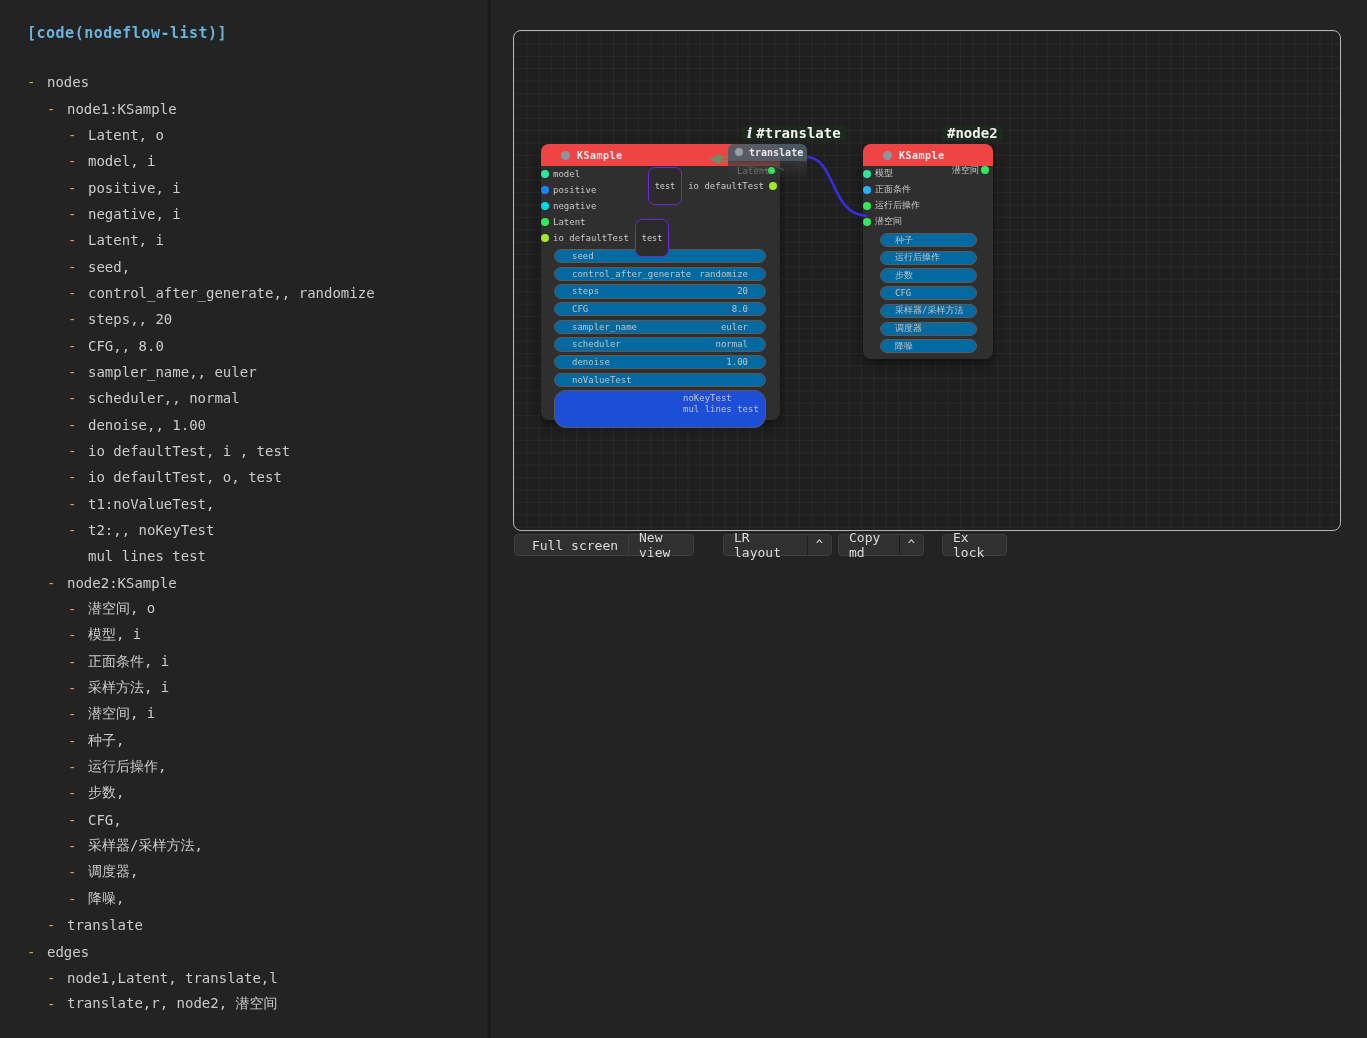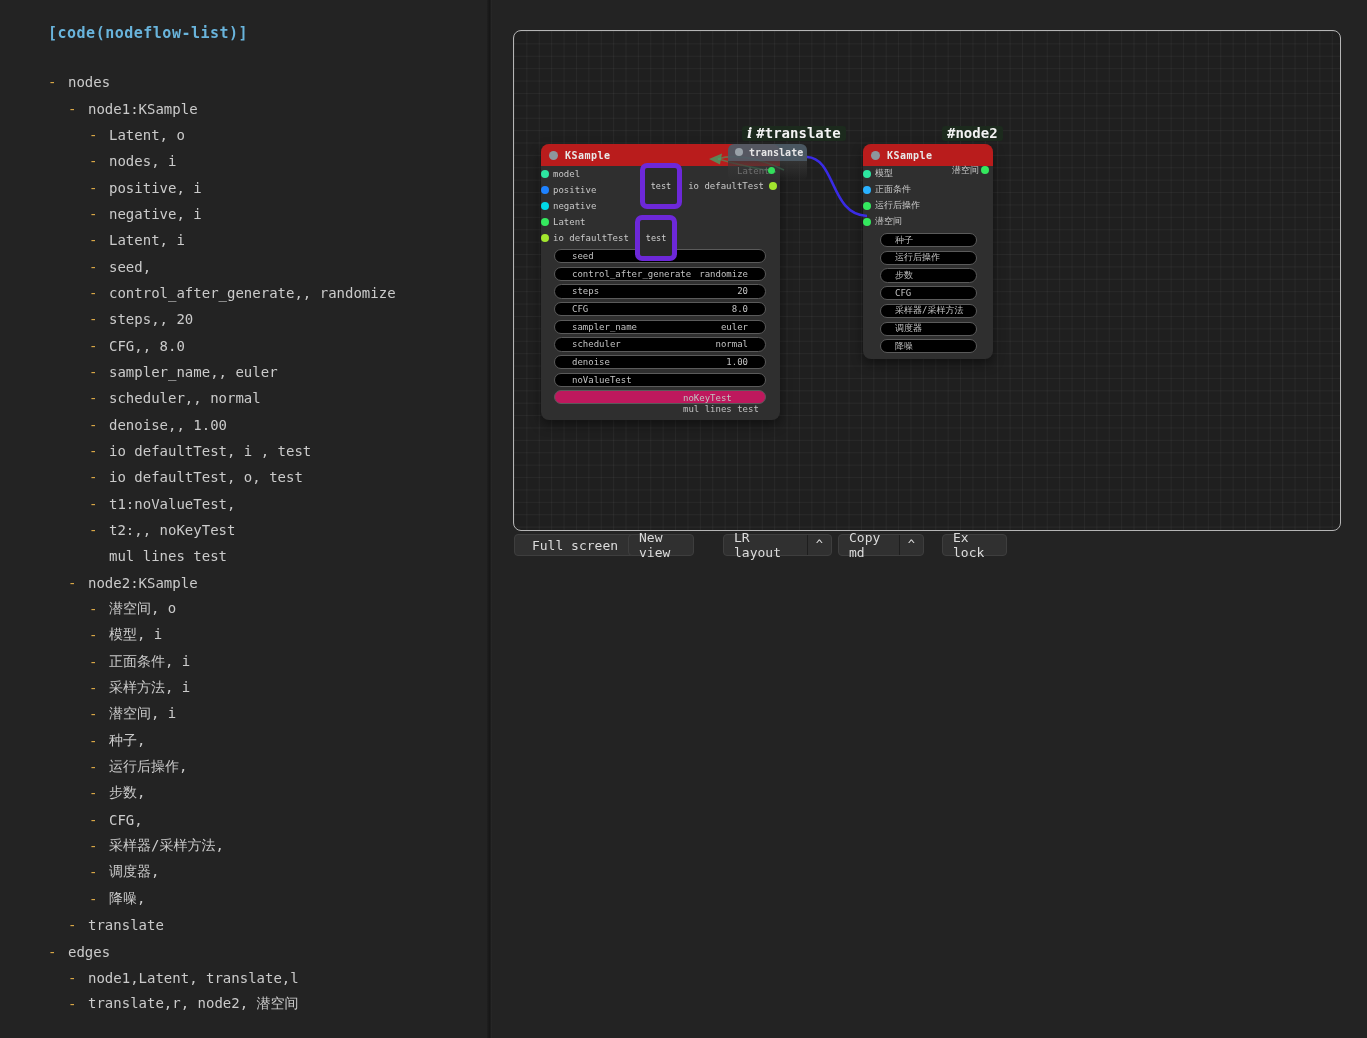--- a/index.html
+++ b/index.html
@@ -4,21 +4,21 @@
 <style>
   html,body{margin:0;padding:0;}
   body{
     position:relative;
     width:1367px;height:1038px;
     background:#232323;
     overflow:hidden;
     font-family:"DejaVu Sans Mono","Liberation Mono",monospace;
   }
   
-  .left-panel{position:absolute;left:0;top:0;width:488px;height:1038px;background:#232323;margin-left:21px;}
+  .left-panel{position:absolute;left:0;top:0;width:488px;height:1038px;background:#232323;}
   .panel-title{position:absolute;left:27px;top:24px;font-size:15px;font-weight:bold;color:#69b4dc;letter-spacing:.5px;}
   .nf-list{position:absolute;left:0;top:69px;width:488px;font-size:14px;color:#cbcbcb;}
   .nf-row{height:26.35px;display:flex;align-items:center;white-space:pre;}
   .nf-row.lvl1{padding-left:27px;}
   .nf-row.lvl2{padding-left:47px;}
   .nf-row.lvl3{padding-left:68px;}
   .dash{width:20px;flex:none;color:#d8a646;}
   .dash.hid{visibility:hidden;}
   
   .divider{position:absolute;left:487px;top:0;width:5px;height:1038px;
@@ -31,41 +31,41 @@
                      linear-gradient(90deg,rgba(255,255,255,0.045) 1px,transparent 1px);
     background-size:12.4px 12.4px;
     overflow:hidden;}
   .edges{position:absolute;left:0;top:0;z-index:2;pointer-events:none;}
   .blue-edge{fill:none;stroke-width:2.6px;opacity:.95;}
   .green-edge{fill:none;stroke-width:1.6px;opacity:.55;}
   .green-arrow{opacity:.75;}
   
   .node{position:absolute;background:#2f2f2f;border-radius:8px;z-index:1;
     box-shadow:0 5px 12px rgba(0,0,0,.45);}
-  .node-header{height:22px;background:#b91c1c;border-radius:8px 8px 0 0;
-    display:flex;align-items:center;padding:0 8px;gap:7px;
+  .node-header{height:22px;background:#ef4444;border-radius:8px 8px 0 0;
+    display:flex;align-items:center;padding:0 20px;gap:7px;
     color:#e8e8e8;font-size:10px;font-weight:bold;letter-spacing:.5px;}
   .hdot{width:9px;height:9px;border-radius:50%;background:#8d969c;flex:none;}
   .io-row{position:relative;height:15.9px;display:flex;align-items:center;gap:6px;
     padding-left:12px;font-size:9px;color:#c8c8c8;}
   .port{position:absolute;width:8px;height:8px;border-radius:50%;top:50%;transform:translateY(-50%);}
   .port.in{left:0;}
-  .badge{border:5px solid #6d28d9;border-radius:7px;background:#2b2b2b;
+  .badge{border:1px solid #6d28d9;border-radius:7px;background:#2b2b2b;
     padding:12px 6px;height:12px;line-height:12px;font-size:8.5px;color:#cfcfcf;flex:none;}
   .out-row{position:absolute;right:0;height:16px;display:flex;align-items:center;gap:6px;
     padding-right:16px;font-size:9px;color:#c8c8c8;z-index:1;}
   .out-row .port{right:3px;left:auto;}
   .n1out{top:34px;}
   .n2out{top:18px;}
   .widget{height:14.2px;box-sizing:border-box;border:1px solid #5a5a5a;border-radius:8px;
-    background:#000000;margin:3.5px 14px 0 13px;display:flex;align-items:center;
+    background:#0369a1;margin:3.5px 14px 0 13px;display:flex;align-items:center;
     justify-content:space-between;padding:0 17px;font-size:9px;color:#c2c2c2;white-space:nowrap;}
   .node2 .widget{margin:3.5px 16px 0 17px;padding:0 0 0 14px;justify-content:flex-start;}
-  .widget-multi{height:14px;box-sizing:border-box;border:1px solid #5a5a5a;border-radius:12px;
-    background:#be185d;margin:3.5px 14px 0 13px;padding:2px 0 0 128px;
+  .widget-multi{height:38px;box-sizing:border-box;border:1px solid #5a5a5a;border-radius:12px;
+    background:#1d4ed8;margin:3.5px 14px 0 13px;padding:2px 0 0 128px;
     font-size:9px;line-height:10.6px;color:#c2c2c2;}
   .widget-multi span{display:block;}
   
   .translate-node{position:absolute;left:214px;top:113px;width:79px;z-index:3;}
   .tr-header{height:16.5px;background:rgba(77,91,102,.93);border-radius:6px 6px 0 0;
     display:flex;align-items:center;padding:0 7px;gap:6px;color:#e6e6e6;
     font-size:10px;font-weight:bold;}
   .tr-header .hdot{width:8px;height:8px;background:#99a1a8;}
   .tr-body{position:relative;height:20px;border-radius:0 0 6px 6px;
     background:linear-gradient(180deg,rgba(56,56,56,.8),rgba(56,56,56,0));}
@@ -94,21 +94,21 @@
 </style>
 </head>
 <body>
 
 <div class="left-panel">
   <div class="panel-title">[code(nodeflow-list)]</div>
   <div class="nf-list" id="nfList">
       <div class="nf-row lvl1"><span class="dash">-</span><span>nodes</span></div>
       <div class="nf-row lvl2"><span class="dash">-</span><span>node1:KSample</span></div>
       <div class="nf-row lvl3"><span class="dash">-</span><span>Latent, o</span></div>
-      <div class="nf-row lvl3"><span class="dash">-</span><span>nodes, i</span></div>
+      <div class="nf-row lvl3"><span class="dash">-</span><span>model, i</span></div>
       <div class="nf-row lvl3"><span class="dash">-</span><span>positive, i</span></div>
       <div class="nf-row lvl3"><span class="dash">-</span><span>negative, i</span></div>
       <div class="nf-row lvl3"><span class="dash">-</span><span>Latent, i</span></div>
       <div class="nf-row lvl3"><span class="dash">-</span><span>seed,</span></div>
       <div class="nf-row lvl3"><span class="dash">-</span><span>control_after_generate,, randomize</span></div>
       <div class="nf-row lvl3"><span class="dash">-</span><span>steps,, 20</span></div>
       <div class="nf-row lvl3"><span class="dash">-</span><span>CFG,, 8.0</span></div>
       <div class="nf-row lvl3"><span class="dash">-</span><span>sampler_name,, euler</span></div>
       <div class="nf-row lvl3"><span class="dash">-</span><span>scheduler,, normal</span></div>
       <div class="nf-row lvl3"><span class="dash">-</span><span>denoise,, 1.00</span></div>

